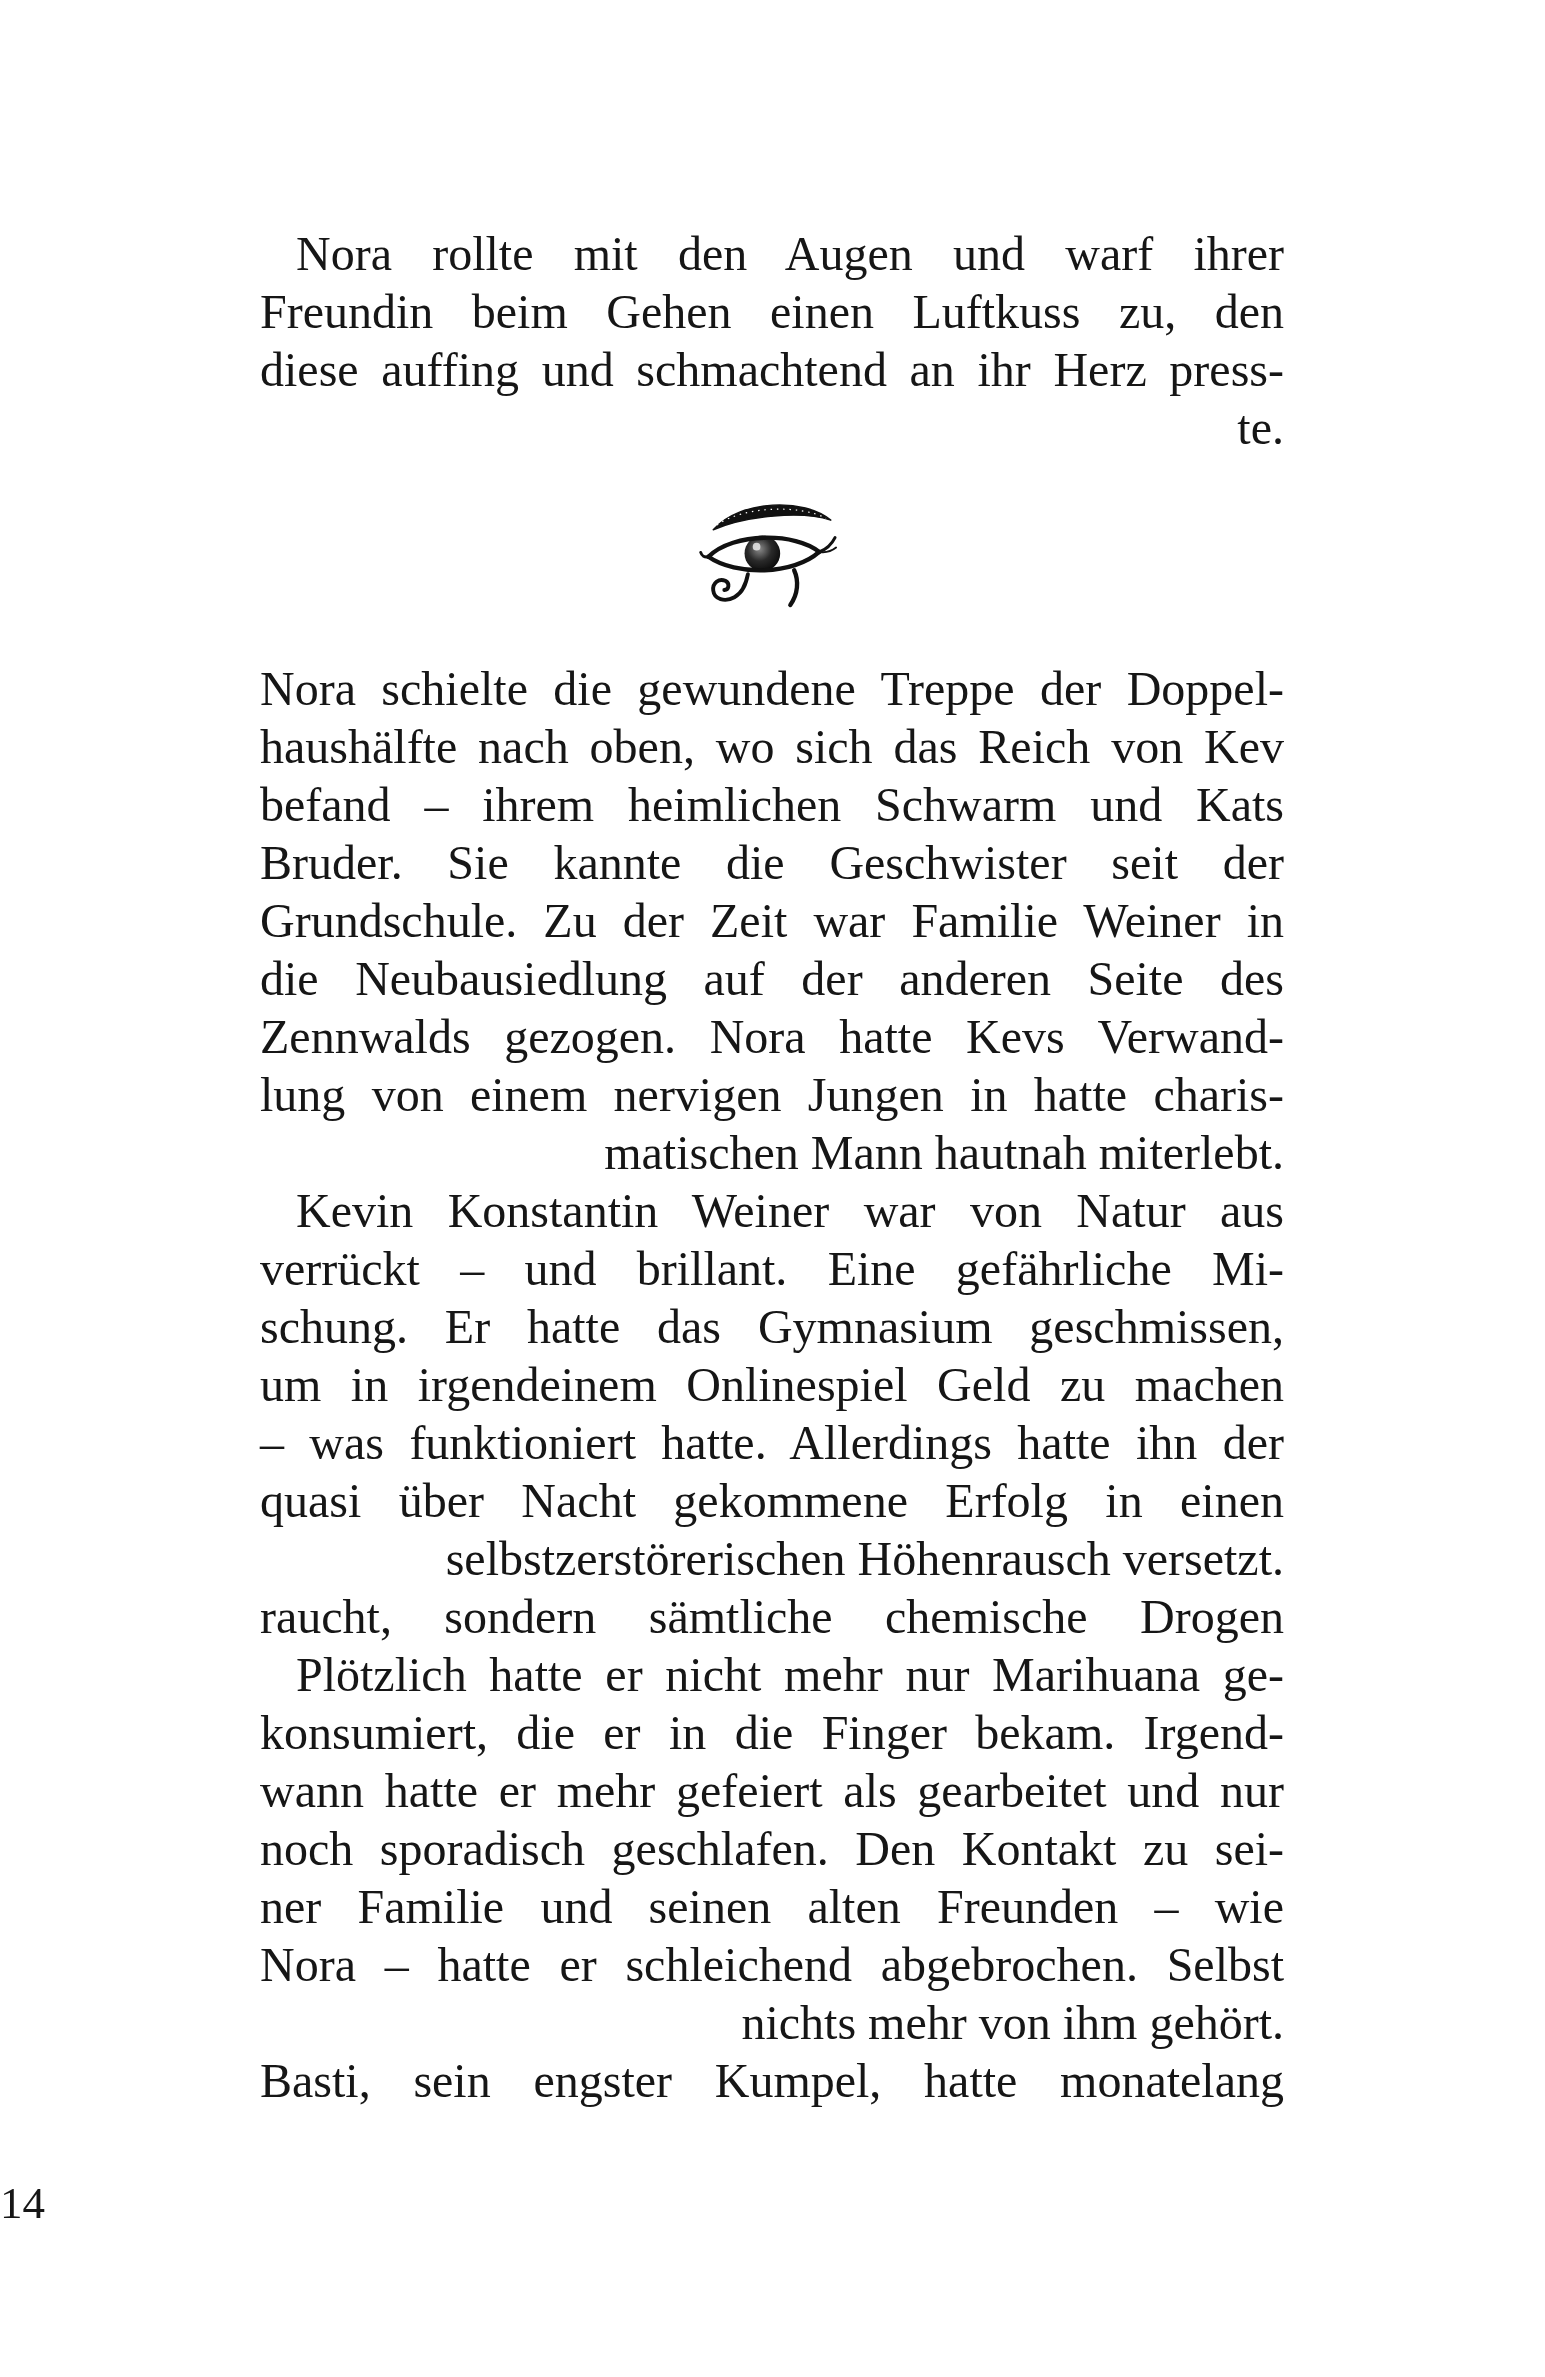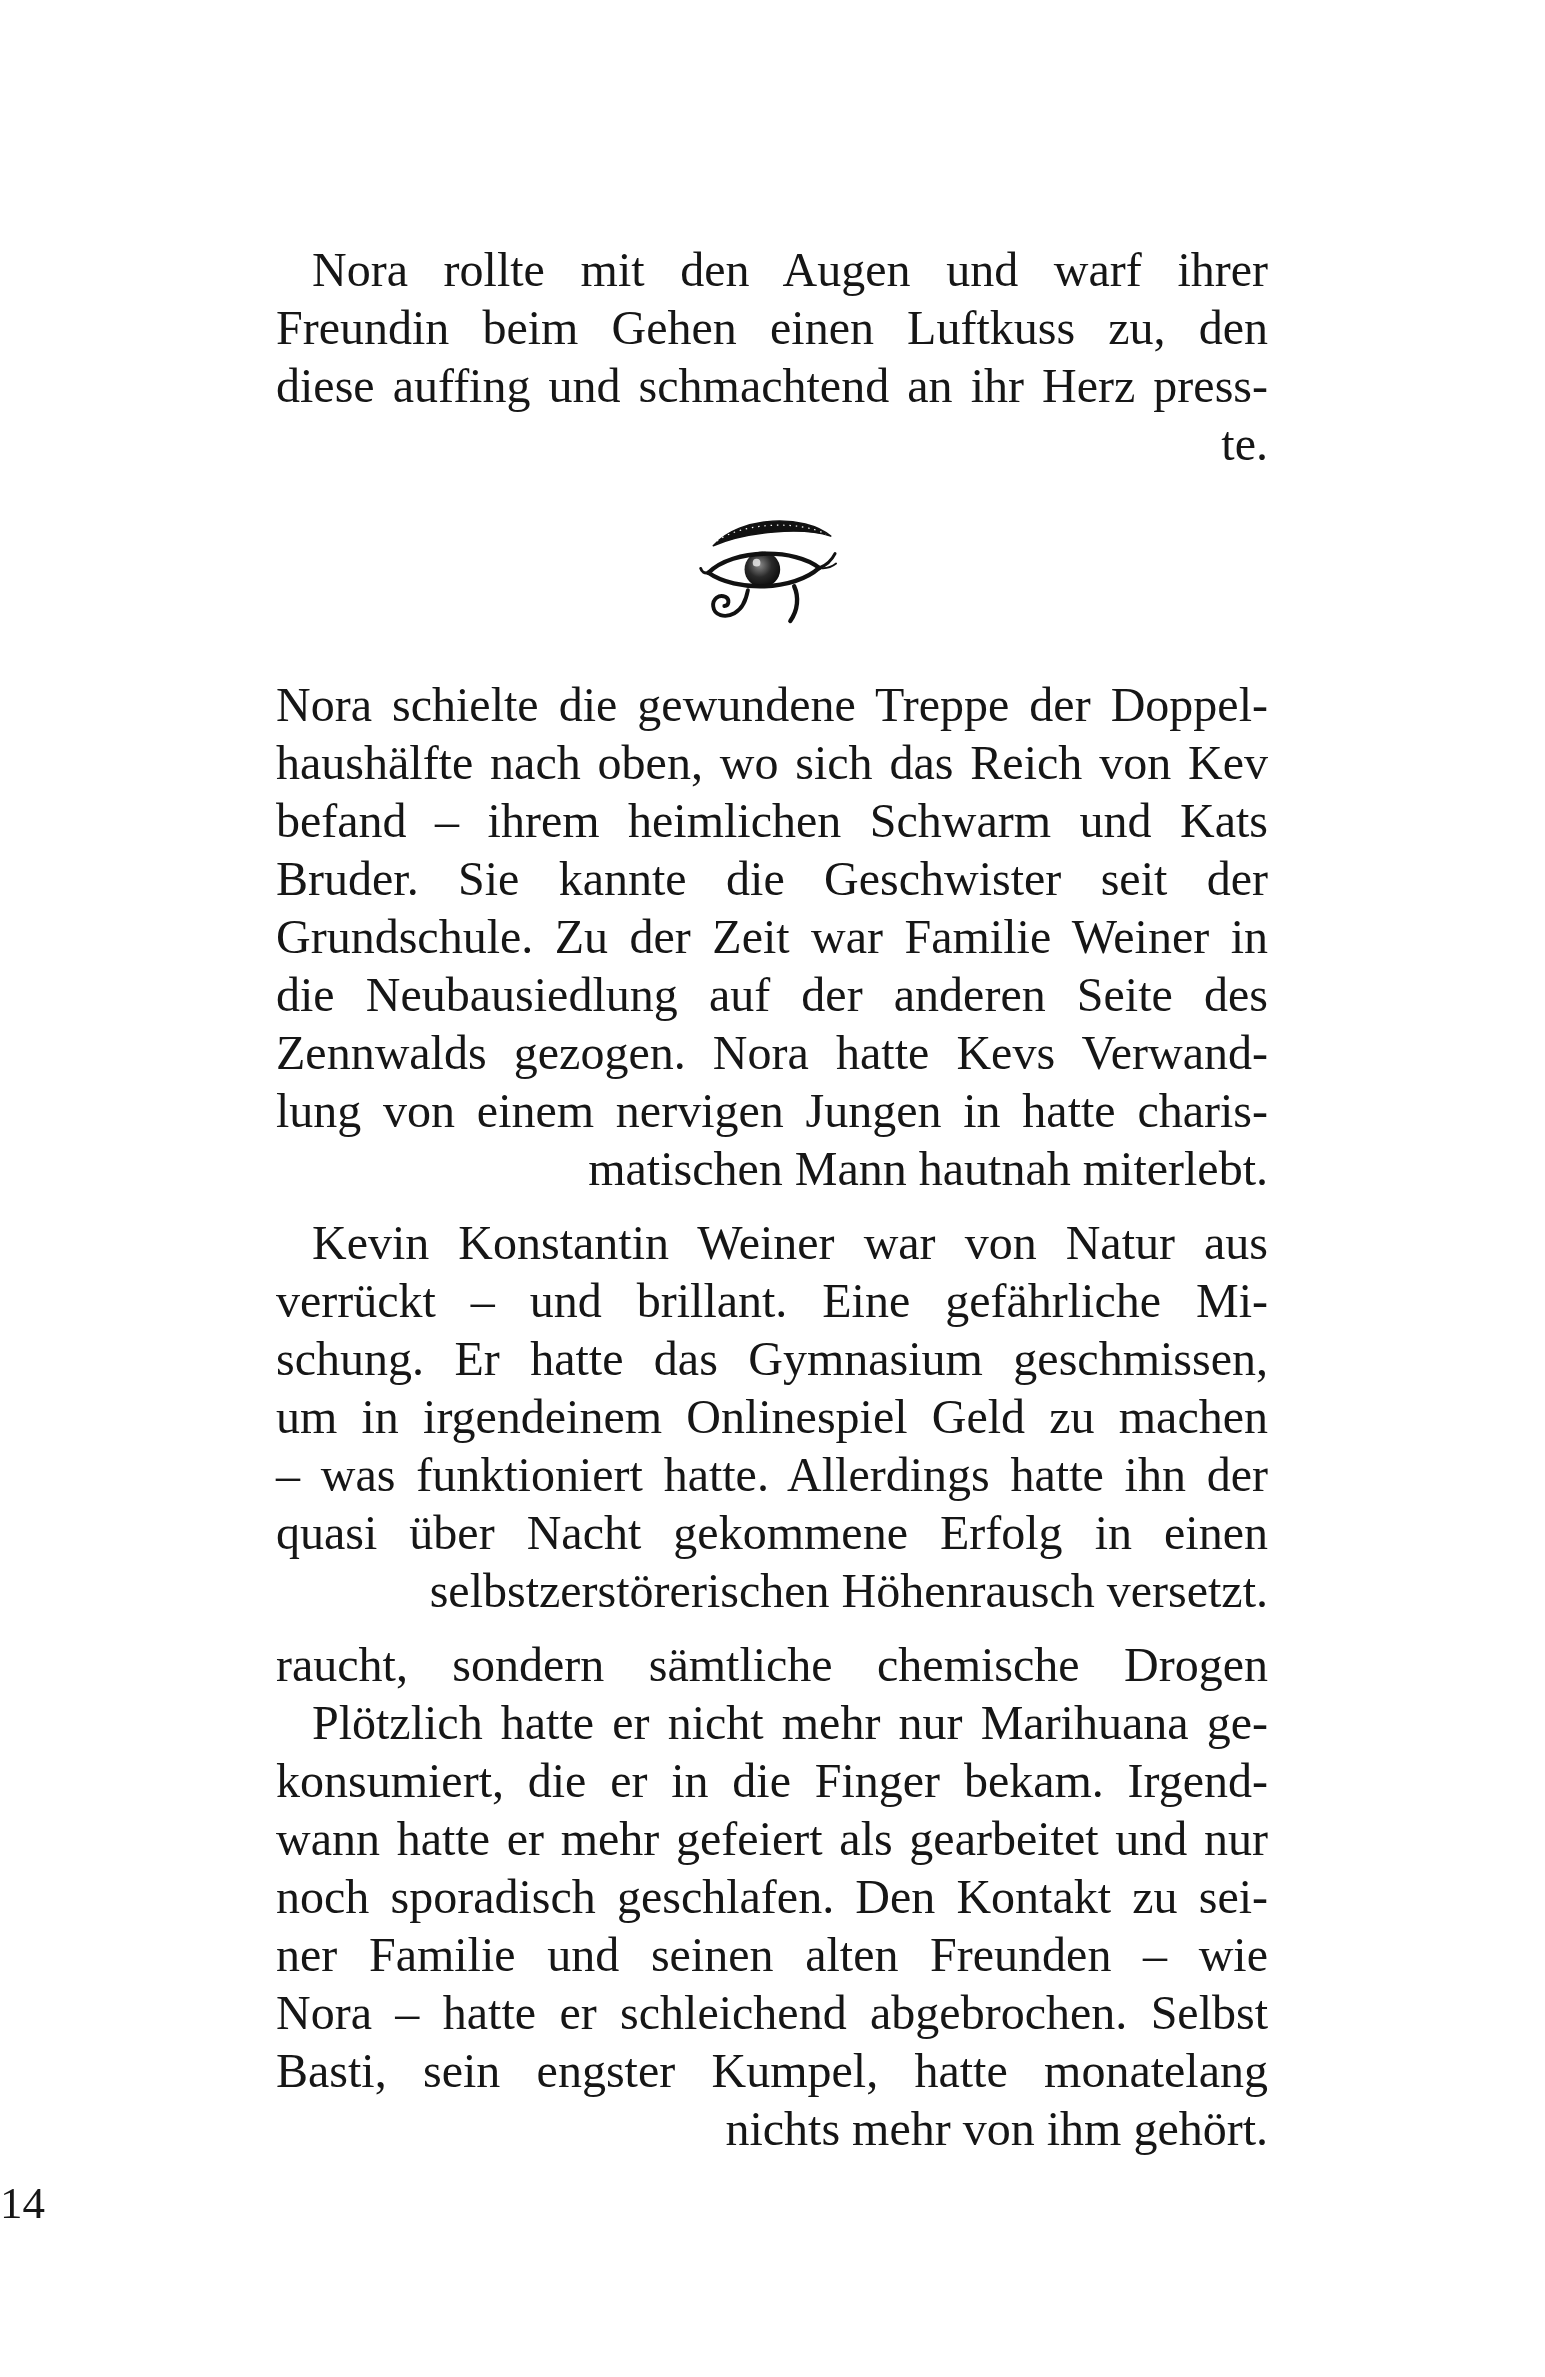--- a/index.html
+++ b/index.html
@@ -17,21 +17,21 @@
     overflow: hidden;
   }
   .text-block {
     position: absolute;
     left: 260px;
     top: 225px;
     width: 1024px;
     font-size: 48px;
     line-height: 58px;
   }
-  .para { margin: 16px; }
+  .para { margin: 0; }
   .line {
     text-align: right;
     white-space: normal;
   }
   .line.j {
     text-align: justify;
     text-align-last: justify;
   }
   .line.ind {
     text-indent: 36px;
@@ -124,22 +124,22 @@
           <div class="line">selbstzerstörerischen Höhenrausch versetzt.</div>
         </div>
         <div class="para">
           <div class="line j">raucht, sondern sämtliche chemische Drogen</div>
           <div class="line j ind">Plötzlich hatte er nicht mehr nur Marihuana ge-</div>
           <div class="line j">konsumiert, die er in die Finger bekam. Irgend-</div>
           <div class="line j">wann hatte er mehr gefeiert als gearbeitet und nur</div>
           <div class="line j">noch sporadisch geschlafen. Den Kontakt zu sei-</div>
           <div class="line j">ner Familie und seinen alten Freunden – wie</div>
           <div class="line j">Nora – hatte er schleichend abgebrochen. Selbst</div>
+          <div class="line">nichts mehr von ihm gehört.</div>
           <div class="line j">Basti, sein engster Kumpel, hatte monatelang</div>
-          <div class="line">nichts mehr von ihm gehört.</div>
         </div>
       </div>
 
   </div>
 
   <div class="pageno">14</div>
 
 </div>
 
 

